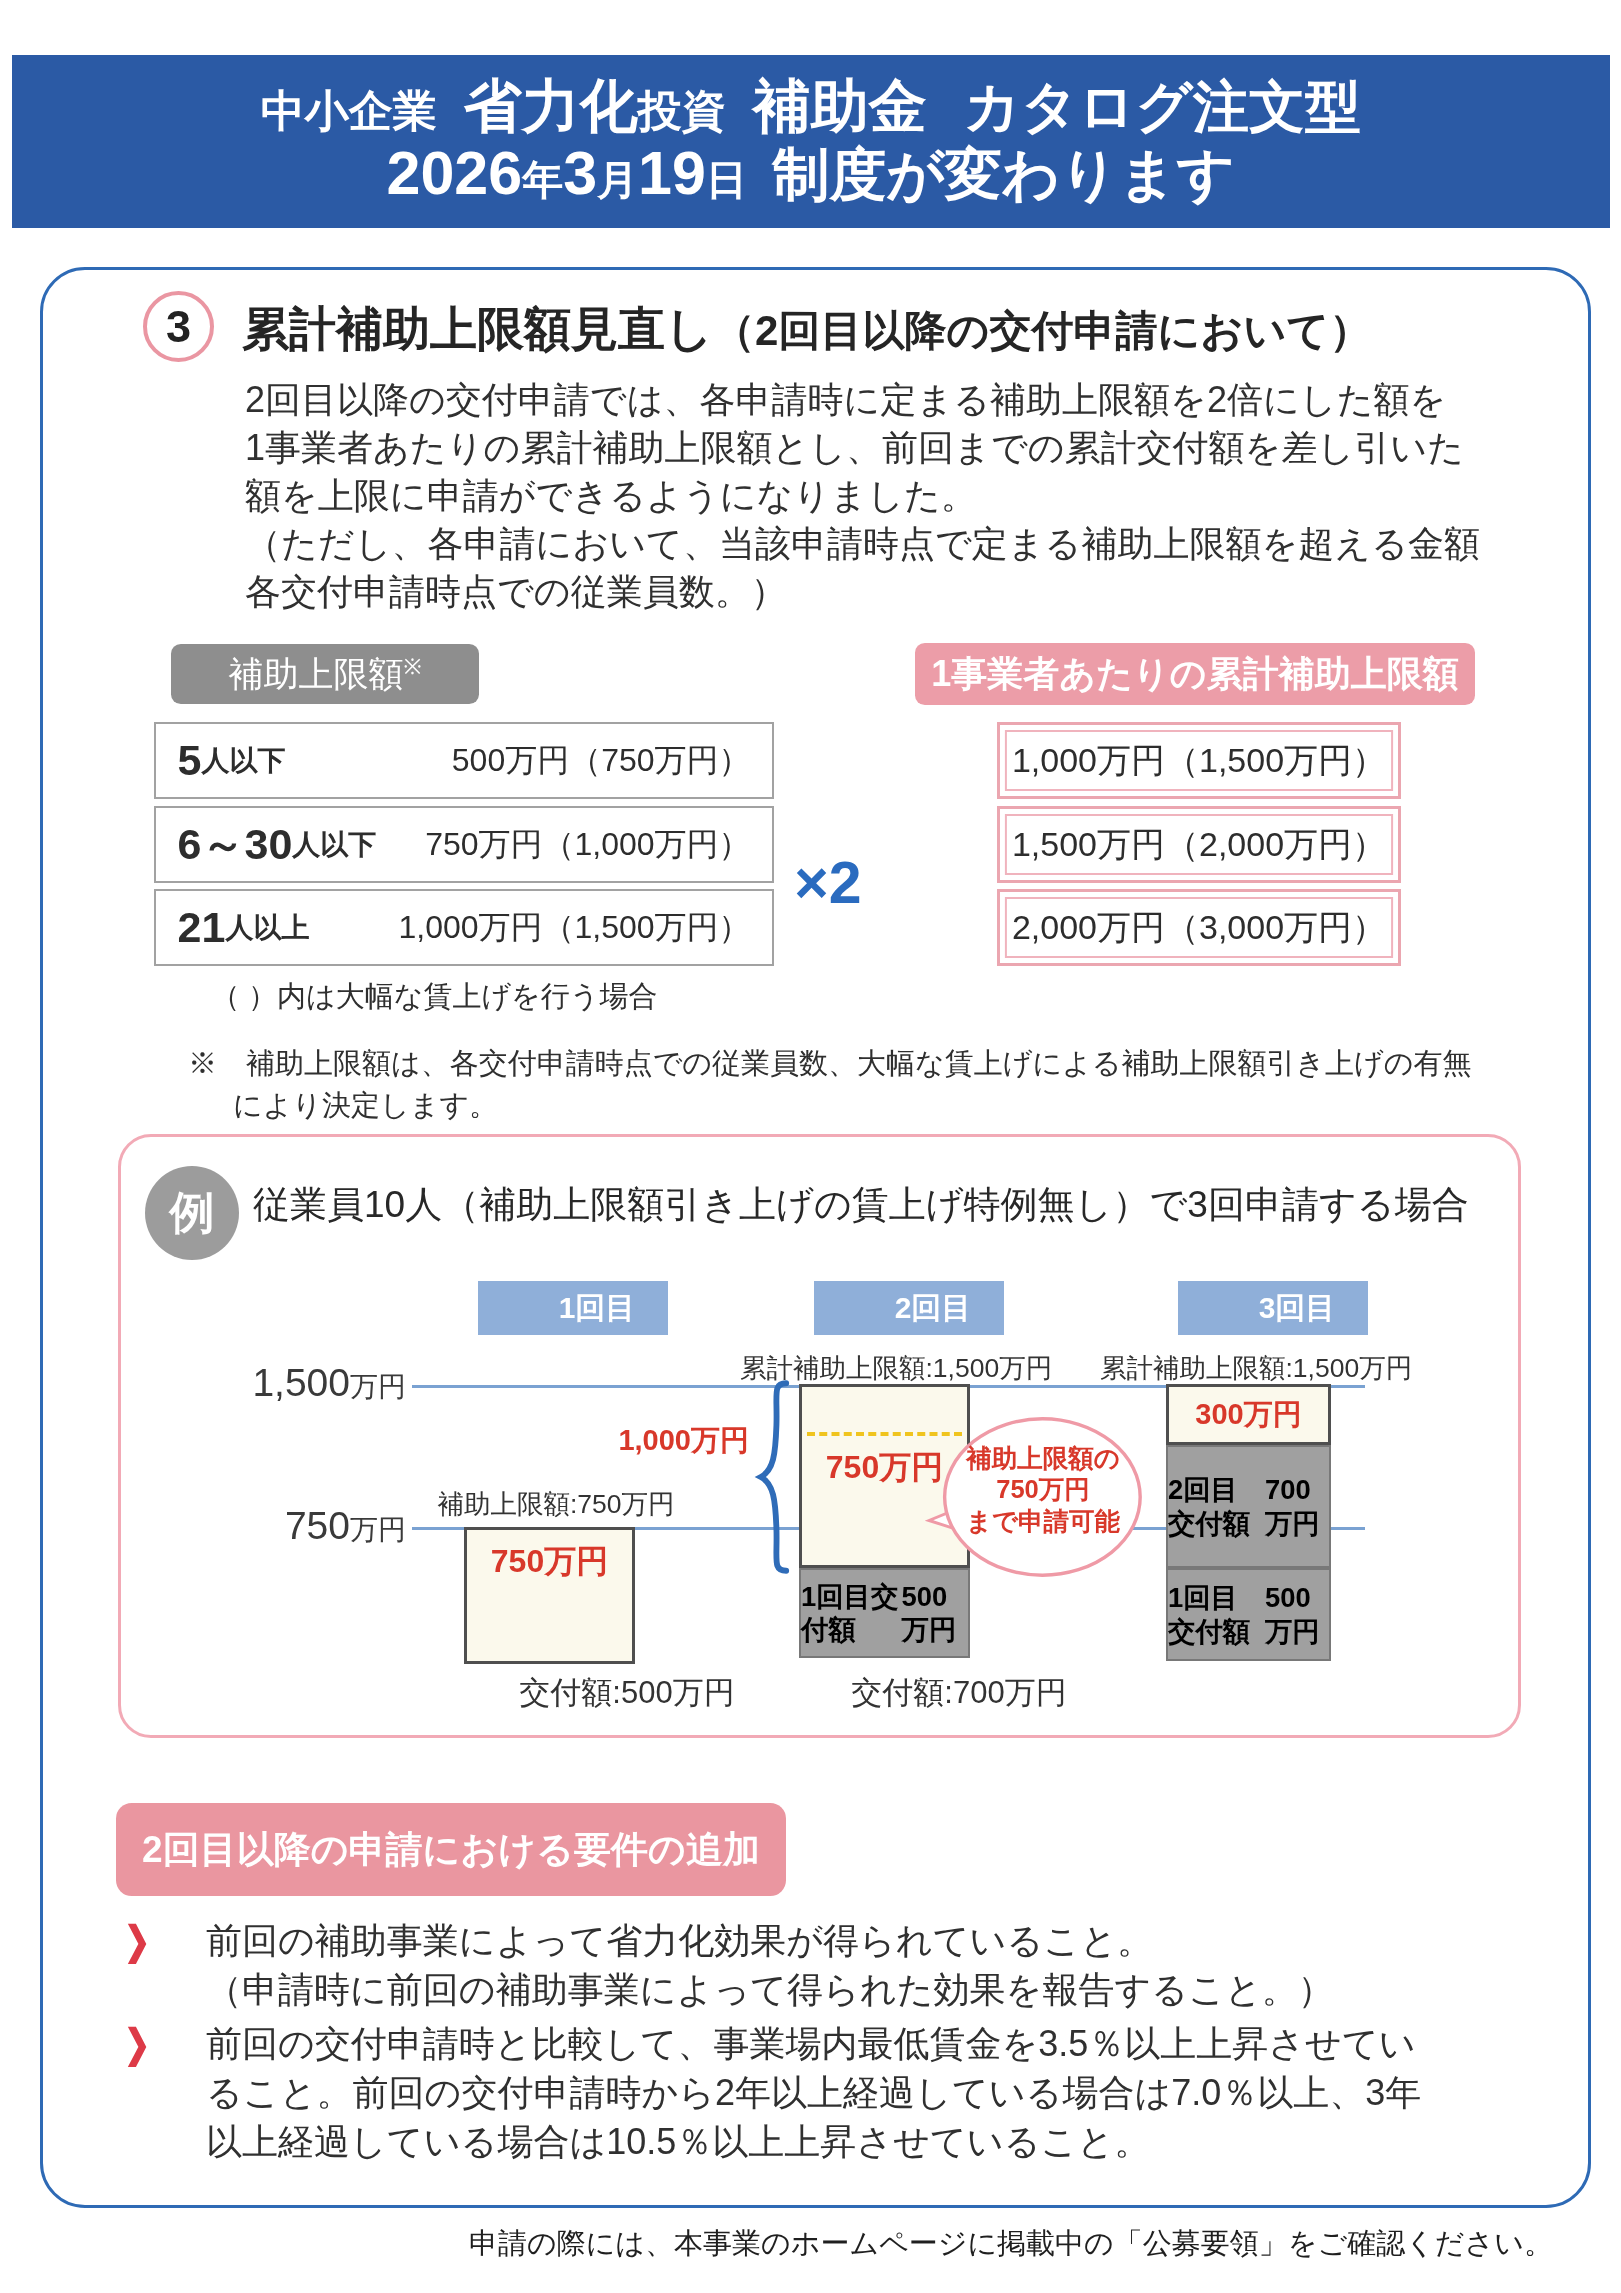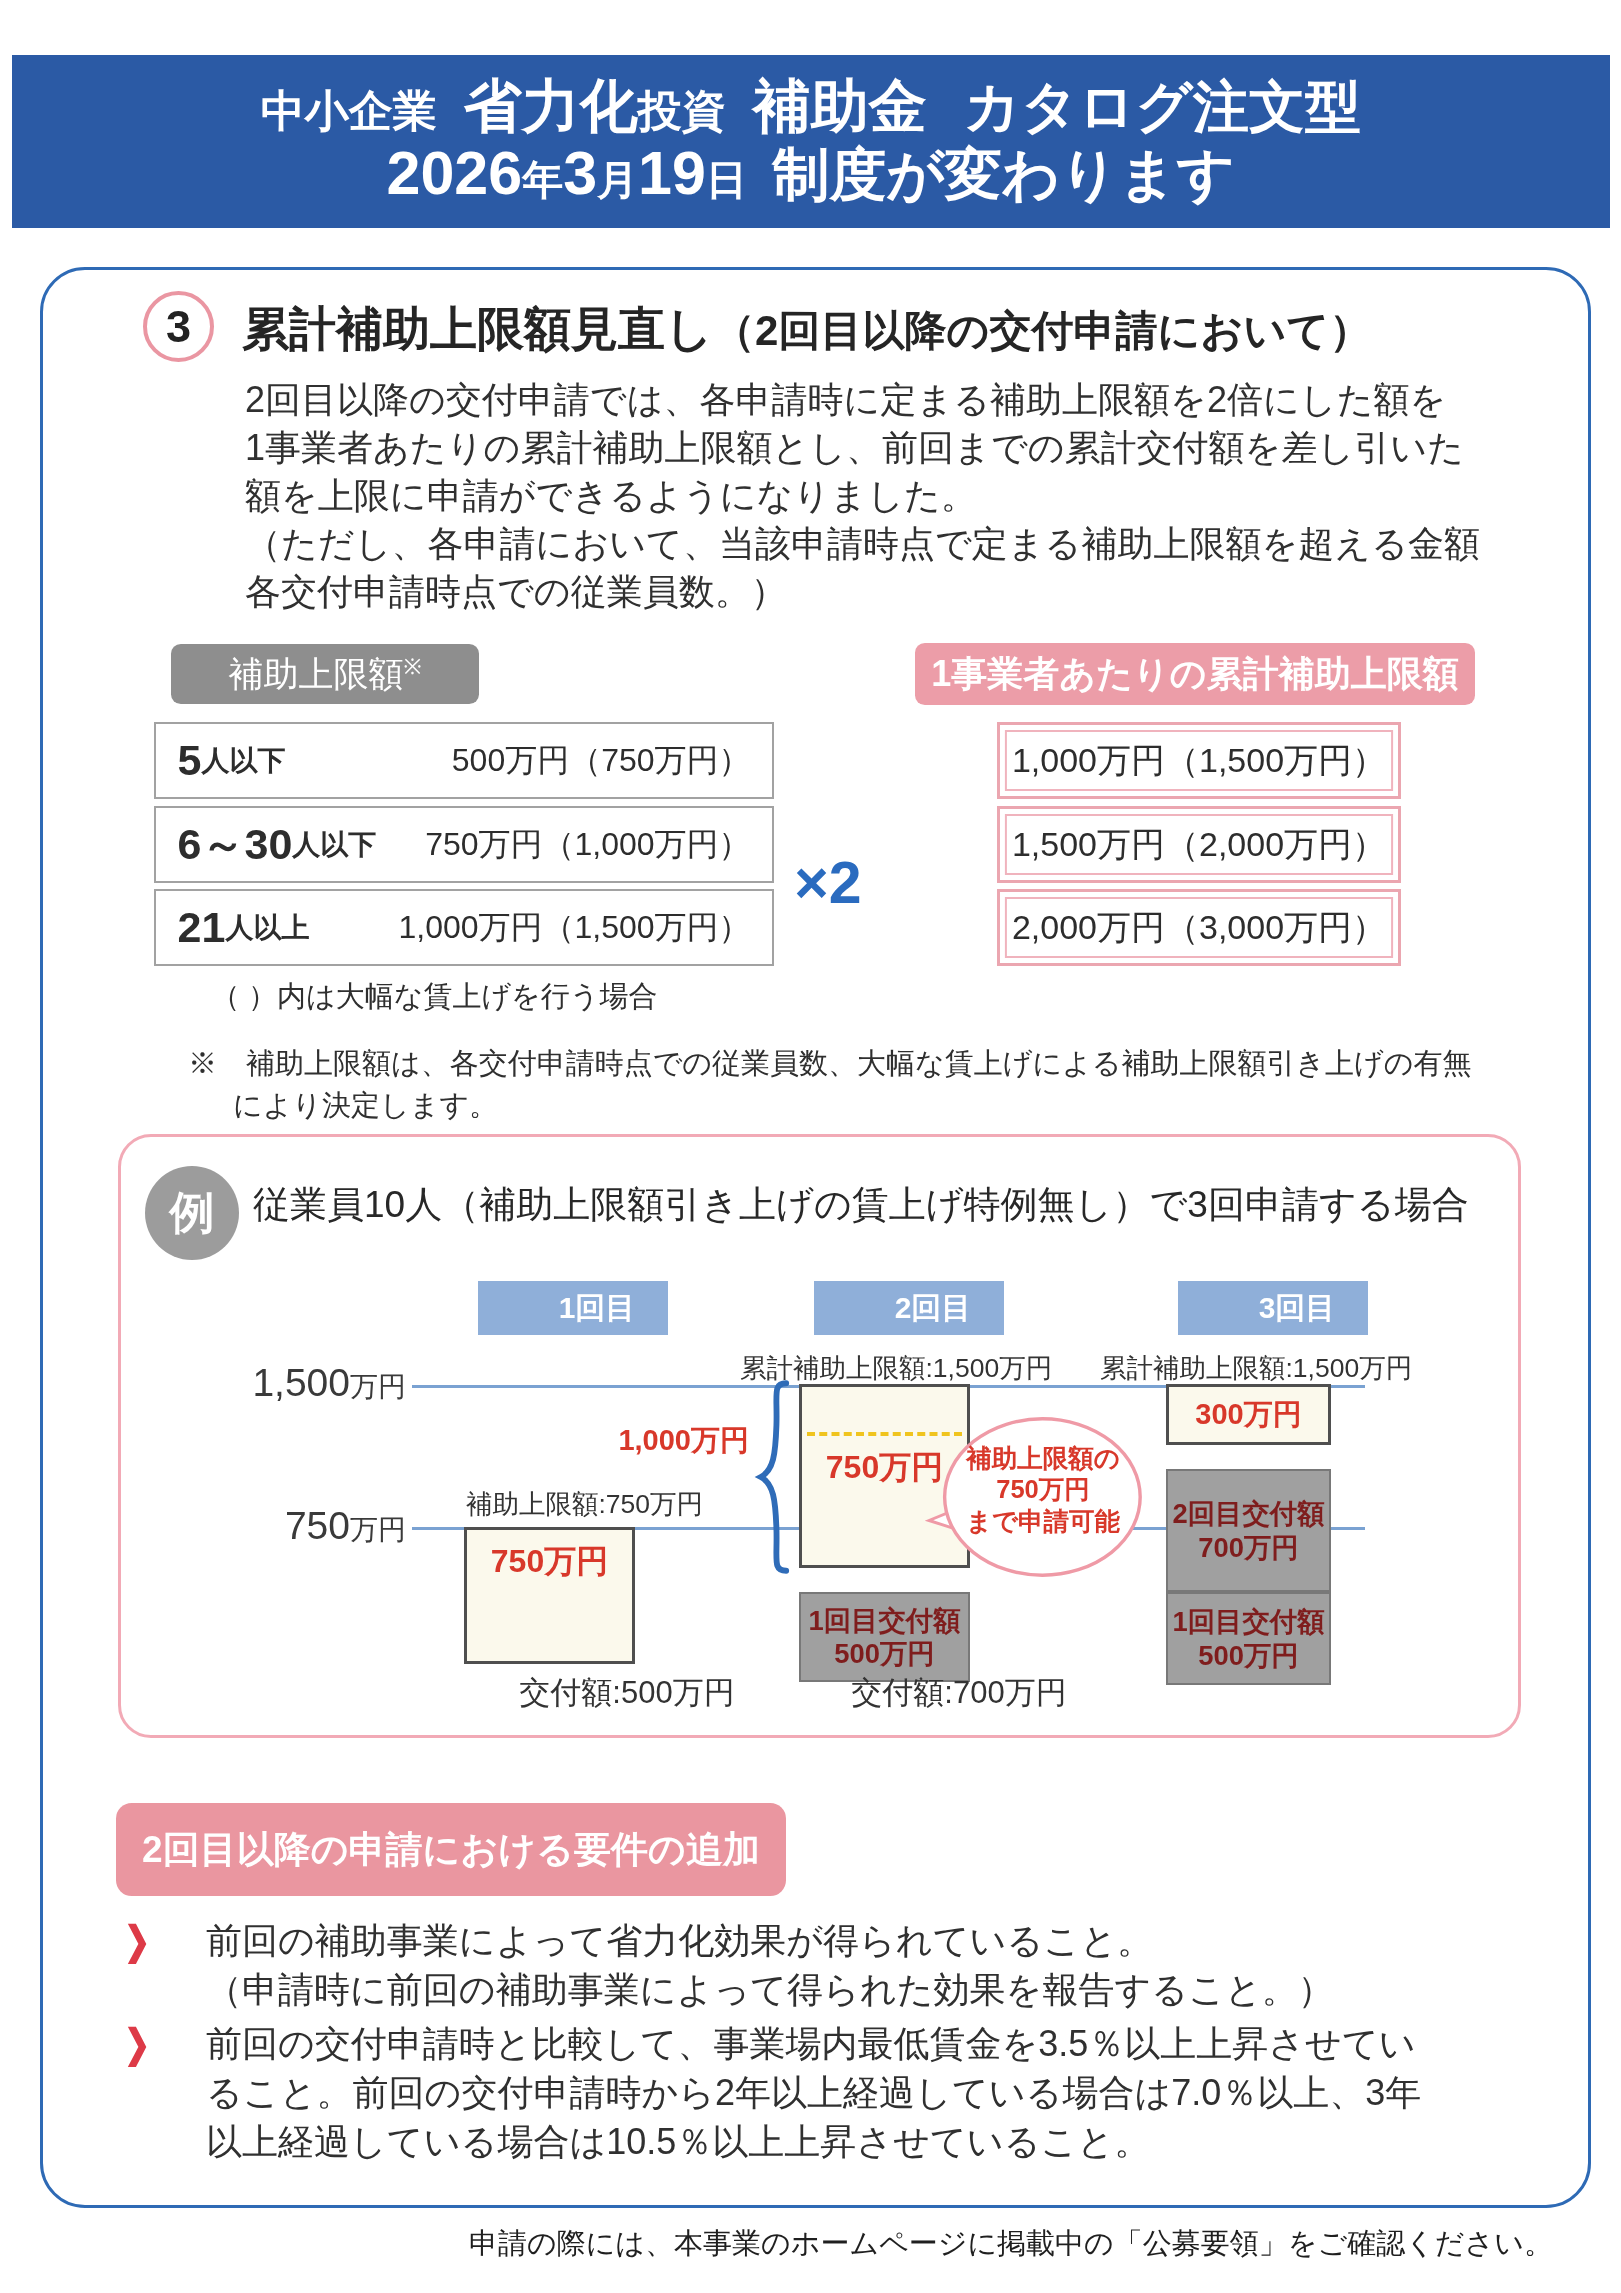--- a/index.html
+++ b/index.html
@@ -57,25 +57,25 @@
   .exhead{left:253px;top:1176px;font-size:37px;color:#282828;}
   .exhead div{height:58px;line-height:58px;white-space:nowrap;}
 
   
   .hline{height:2.9px;background:#7aa2d2;}
   .rbadge{width:142px;height:54px;top:1281px;background:#8fafd9;color:#fff;font-size:30px;font-weight:bold;
           display:flex;align-items:center;justify-content:center;padding-left:48px;}
   .ylab{left:176px;width:230px;text-align:right;color:#3a3a3a;white-space:nowrap;}
   .ylab .n{font-size:39px;}
   .ylab .u{font-size:28px;}
-  .dlab{font-size:26.5px;color:#333;text-align:right;white-space:nowrap;}
+  .dlab{font-size:26.5px;color:#333;text-align:center;white-space:nowrap;}
   .cream{background:#fbf9ec;border:3.9px solid #4f4f4f;box-sizing:border-box;}
   .redamt{color:#d8382a;font-weight:bold;text-align:center;white-space:nowrap;}
-  .grayst{background:#a0a0a0;border:2px solid #787878;box-sizing:border-box;color:#7f1d1d;font-weight:bold;
-          display:flex;flex-direction:column;align-items:center;justify-content:center;font-size:27.4px;line-height:1.22;margin-top:24px;}
+  .grayst{background:#a0a0a0;border:2px solid #787878;box-sizing:border-box;color:#000000;font-weight:bold;
+          display:flex;align-items:center;justify-content:center;font-size:27.4px;line-height:1.22;}
   .grant{font-size:31px;color:#333;text-align:center;width:294px;white-space:nowrap;}
   .dash{position:absolute;left:4.9px;right:4.9px;top:45px;border-top:4.9px dashed #f0c41e;}
   .bubtxt{left:945px;width:196px;text-align:center;font-size:25.5px;font-weight:bold;color:#d8382a;white-space:nowrap;}
 
   
   .reqbadge{left:116px;top:1803px;width:670px;height:93px;background:#ea96a0;border-radius:15.7px;color:#fff;
             display:flex;align-items:center;justify-content:center;font-size:37px;font-weight:bold;}
   .arrow{left:120px;width:39px;font-size:39px;font-weight:bold;color:#dd3a47;transform:scaleX(0.8);}
   .btext{left:206px;font-size:36px;color:#303030;}
   .btext div{height:49px;line-height:49px;white-space:nowrap;}

